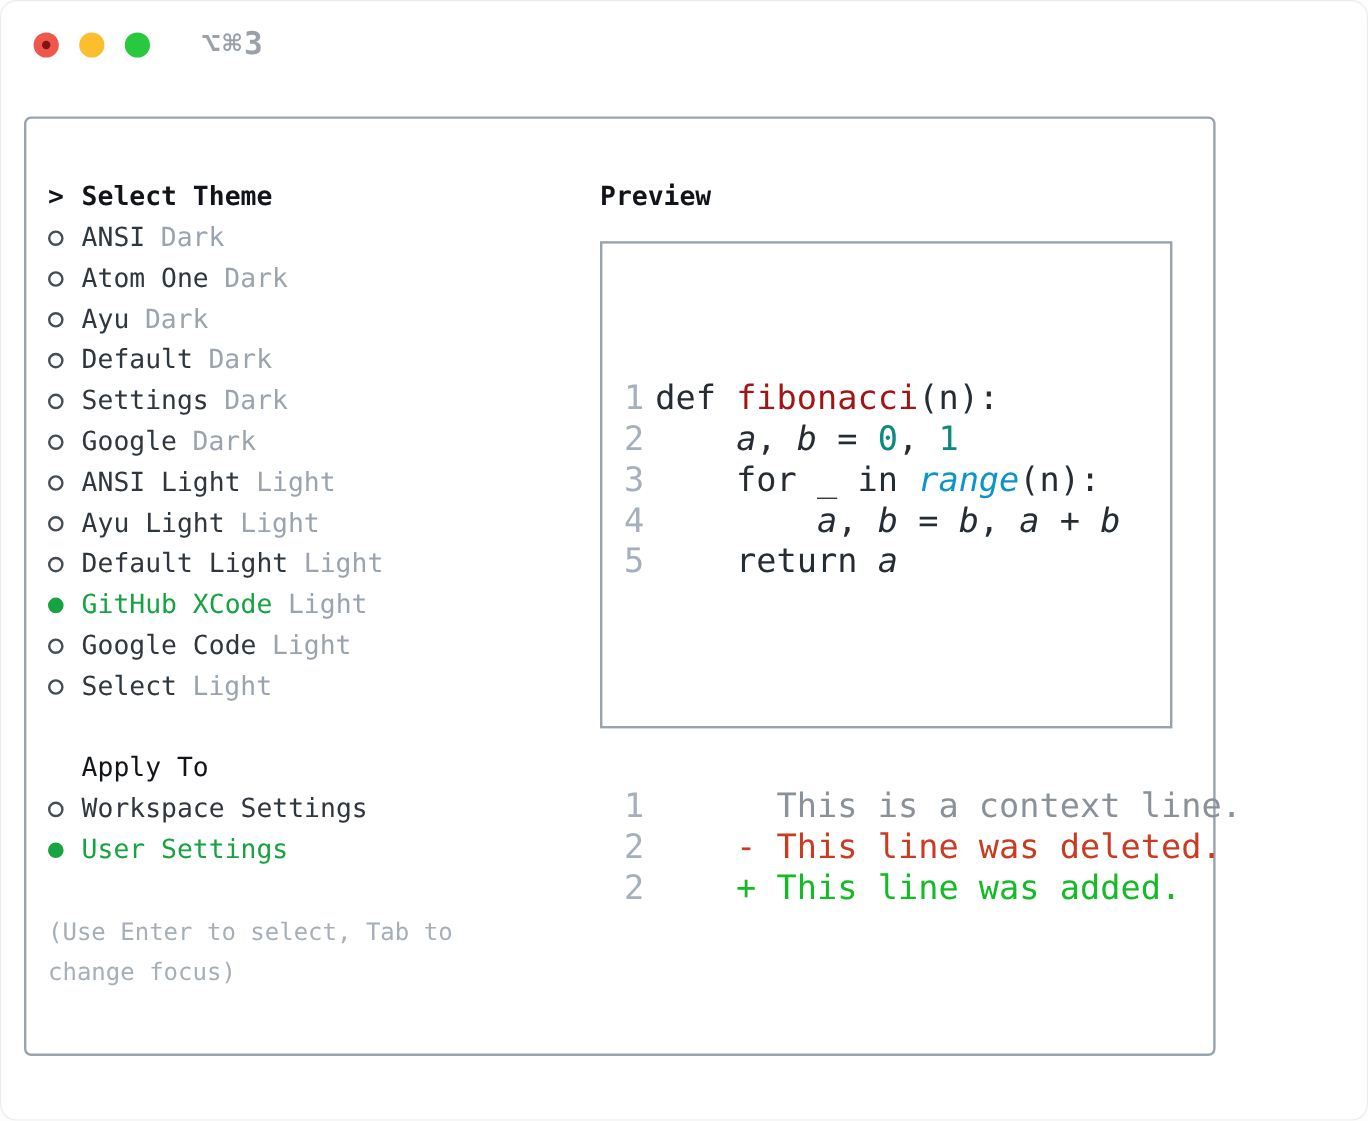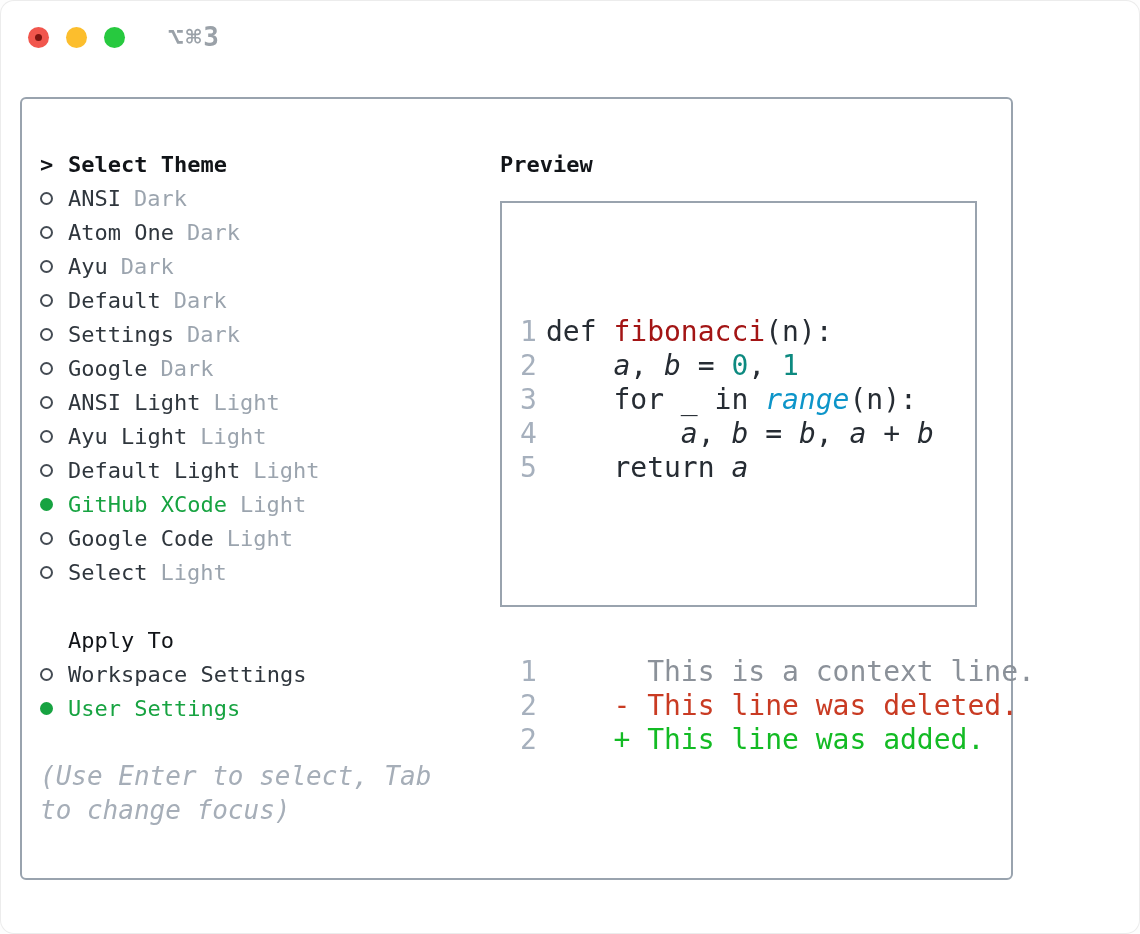--- a/index.html
+++ b/index.html
@@ -62,22 +62,22 @@
   .apply-label { color: var(--header-text); }
   .circle {
     width: 13px; height: 13px; border: 2px solid #454c54; border-radius: 50%;
   }
   .circle.filled { background: var(--accent-green); border-color: var(--accent-green); }
   .name { color: var(--name-text); }
   .name.sel { color: var(--accent-green); }
   .tag { color: var(--tag-text); margin-left: 13px; }
   .spacer { height: 34px; }
   .hint {
-    width: 420px; font-size: 26px; line-height: 34px;
-    color: var(--hint-text); white-space: normal; font-style: italic;
+    width: 420px; font-size: 20px; line-height: 34px;
+    color: var(--hint-text); white-space: normal;
   }
   
   .preview-box {
     margin-top: 20px; width: 477px; height: 406px;
     border: 2px solid var(--border);
     padding: 44px 18px 0 18px;
     font-size: 28px; line-height: 34px; white-space: pre;
   }
   .code-row, .diff-row { height: 34px; white-space: pre; }
   .ln { display: inline-block; width: 13px; margin-right: 13px; text-align: right; color: var(--line-number); }

